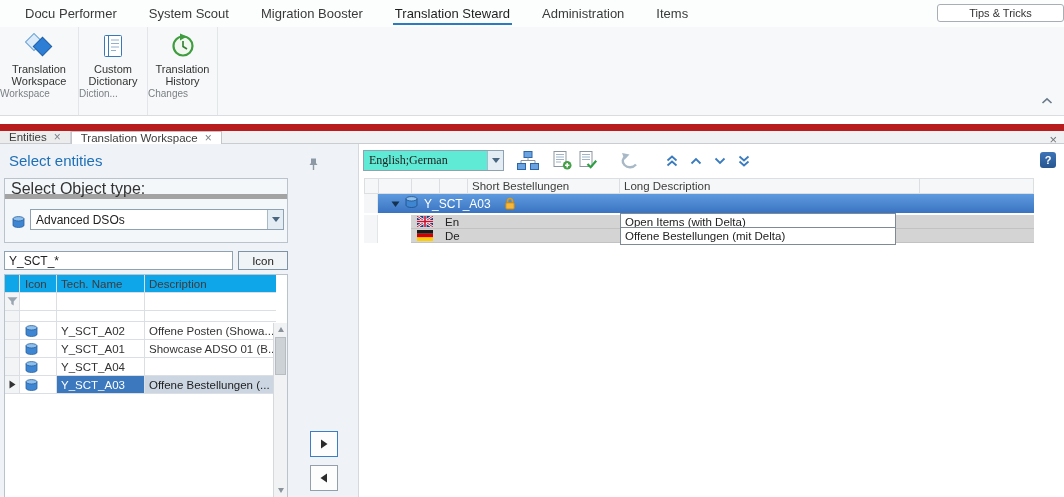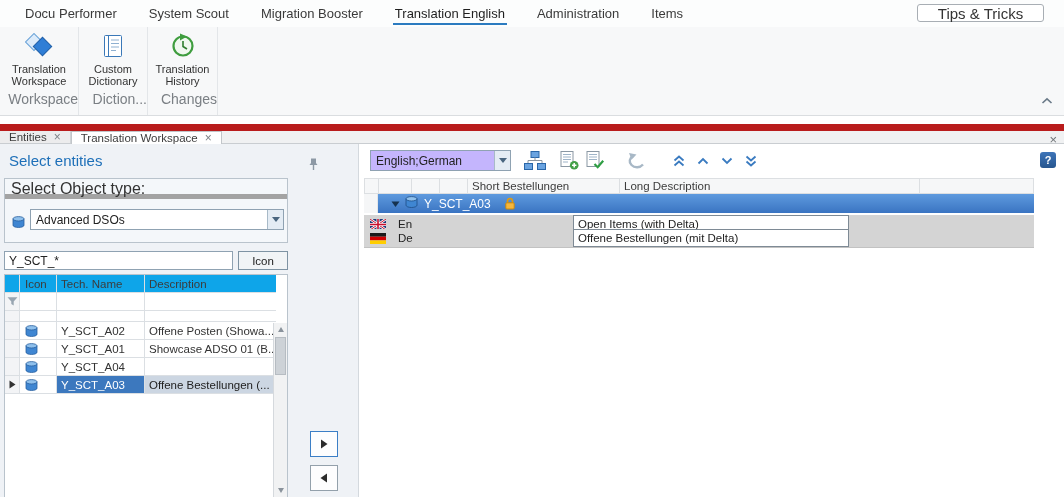--- a/index.html
+++ b/index.html
@@ -5,32 +5,32 @@
   * { box-sizing: border-box; margin:0; padding:0; }
   html,body { width:1064px; height:497px; }
   body { font-family:"Liberation Sans","DejaVu Sans",sans-serif; background:#fff; color:#333; overflow:hidden; }
   #app { position:relative; width:1064px; height:497px; background:#fff; }
 
   
   .menubar { position:absolute; top:0; left:0; right:0; height:27px; background:#fcfdfd; display:flex; align-items:stretch; padding-left:9px; }
   .menu-item { font-size:13px; color:#3a3a3a; padding:0 16px; display:flex; align-items:center; cursor:default; position:relative; white-space:nowrap; }
   .menu-item.active { color:#1f1f1f; }
   .menu-item.active::after { content:""; position:absolute; left:14px; right:14px; bottom:2px; height:2px; background:#2b7bc0; }
-  .tips-btn { position:absolute; right:20px; top:4px; width:127px; height:18px; border:1px solid #a8aeb4; border-radius:3px; background:#fff; font-size:15px; color:#333; display:flex; align-items:center; justify-content:center; font-family:inherit; }
+  .tips-btn { position:absolute; right:0; top:4px; width:127px; height:18px; border:1px solid #a8aeb4; border-radius:3px; background:#fff; font-size:11px; color:#333; display:flex; align-items:center; justify-content:center; font-family:inherit; }
 
   
   .ribbon { position:absolute; top:27px; left:0; right:0; height:89px; background:#f7f8f9; border-bottom:1px solid #dadde0; }
   .ribbon-group { position:absolute; top:0; bottom:0; border-right:1px solid #e3e6e9; }
   .rg-0 { left:0; width:79px; }
   .rg-1 { left:79px; width:69px; }
   .rg-2 { left:148px; width:70px; }
   .ribbon-btn { position:absolute; top:4px; left:50%; transform:translateX(-50%); width:66px; display:flex; flex-direction:column; align-items:center; gap:2px; }
   .ribbon-icon { height:30px; display:flex; align-items:center; justify-content:center; }
   .ribbon-label { font-size:11px; line-height:12px; text-align:center; color:#333; }
-  .group-label { position:absolute; bottom:8px; left:0; right:0; text-align:right; font-size:14px; color:#7a7f84; }
+  .group-label { position:absolute; bottom:16px; left:0; right:0; text-align:left; font-size:10px; color:#7a7f84; }
   .ribbon-collapse { position:absolute; right:8px; bottom:6px; width:18px; height:16px; display:flex; align-items:center; justify-content:center; }
 
   
   .tabbar { position:absolute; top:124px; left:0; right:0; height:20px; background:#f0f1f2; border-top:7px solid #b91c1c; border-bottom:1px solid #c9cdd1; display:flex; align-items:stretch; }
   .tab { display:flex; align-items:center; gap:7px; padding:0 9px; font-size:11.5px; color:#3c3c3c; background:#ececed; border-right:1px solid #cfd3d6; }
   .tab.active { background:#fff; border:1px solid #c2c6ca; border-bottom:none; margin-bottom:-1px; }
   .tab-close { color:#7d8287; font-size:12px; line-height:1; }
   .tabbar-close { position:absolute; right:7px; top:2px; font-size:13px; color:#6f7478; line-height:1; }
 
   
@@ -67,55 +67,55 @@
   .sb-arrow-down { width:0; height:0; border-left:3.5px solid transparent; border-right:3.5px solid transparent; border-top:5px solid #8a939c; }
   .sb-thumb { position:absolute; top:14px; left:1px; right:1px; height:38px; background:#cdd2d7; border:1px solid #b6bcc2; }
 
   .xfer { position:absolute; left:310px; width:28px; height:26px; background:#fdfdfe; display:flex; align-items:center; justify-content:center; font-family:inherit; }
   .xfer-right { top:287px; border:1px solid #3b7ec6; }
   .xfer-left  { top:321px; border:1px solid #93a0ab; }
 
   
   .right-panel { position:absolute; top:144px; left:362px; right:0; bottom:0; background:#fff; }
   .rtoolbar { position:absolute; top:0; left:0; right:0; height:33px; display:flex; align-items:center; }
-  .lang-combo { margin-left:8px; width:141px; height:21px; background:#c4b5fd; border:1px solid #8fa2b2; display:flex; align-items:center; }
+  .lang-combo { margin-left:1px; width:141px; height:21px; background:#5eead4; border:1px solid #8fa2b2; display:flex; align-items:center;font-family:Liberation Serif, serif; }
   .tbtn { display:flex; align-items:center; justify-content:center; height:24px; width:24px; }
   .help-btn { position:absolute; right:8px; top:8px; width:16px; height:16px; background:linear-gradient(#3d74b8,#27568f); color:#fff; border-radius:3px; font-size:11px; font-weight:bold; display:flex; align-items:center; justify-content:center; }
 
   .ttable { position:absolute; top:34px; left:2px; width:670px; bottom:0; }
   .thead { display:flex; height:16px; background:#f6f7f8; border:1px solid #dcdfe2; }
   .thcell { border-right:1px solid #dcdfe2; font-size:11.5px; color:#3c3c3c; display:flex; align-items:center; padding-left:4px; overflow:hidden; white-space:nowrap; }
   .w-ind{width:14px; padding-left:0;} .w-exp{width:33px;} .w-flag{width:28px;} .w-lang{width:28px;}
   .w-short{width:152px;} .w-long{width:300px;} .w-fill{flex:1; border-right:none;}
 
   .trow { display:flex; }
   .t-ind { width:14px; background:#f5f6f7; border-right:1px solid #e3e6e9; }
   .trow-entity { height:21px; border-bottom:2px solid #fff; }
   .trow-entity .t-body { flex:1; background:linear-gradient(#5e9ade,#3a74c2); display:flex; align-items:center; color:#fff; font-size:12px; padding-left:13px; }
   .entity-name { margin-left:6px; }
   .lock { margin-left:13px; display:flex; align-items:center; }
-  .trow-lang { height:14px;flex-direction:column; }
+  .trow-lang { height:14px; }
   .t-indent { width:33px; background:#fff; }
   .trow-lang .t-body { flex:1; background:#d4d4d4; border-bottom:1px solid #c2c2c2; display:flex; align-items:center; }
   .t-flag { width:28px; display:flex; justify-content:center; align-items:center; }
   .t-lang { width:28px; font-size:11.5px; color:#222; padding-left:6px; }
   .t-short { width:152px; }
   .t-long { width:300px; display:flex; align-items:center; }
   .desc-input { width:276px; height:18px; margin-left:1px; border:1px solid #7e8a95; font-size:11.5px; padding-left:4px; font-family:inherit; background:#fff; color:#222; }
 </style>
 </head>
 <body>
 
 <div id="app">
 
   <div class="menubar">
     <div class="menu-item">Docu Performer</div>
     <div class="menu-item">System Scout</div>
     <div class="menu-item">Migration Booster</div>
-    <div class="menu-item active">Translation English</div>
+    <div class="menu-item active">Translation Steward</div>
     <div class="menu-item">Administration</div>
     <div class="menu-item">Items</div>
     <button class="tips-btn">Tips &amp; Tricks</button>
   </div>
 
   <div class="ribbon">
     <div class="ribbon-group rg-0">
       <div class="ribbon-btn">
         <span class="ribbon-icon">
           <svg width="28" height="26" viewBox="0 0 28 26">

